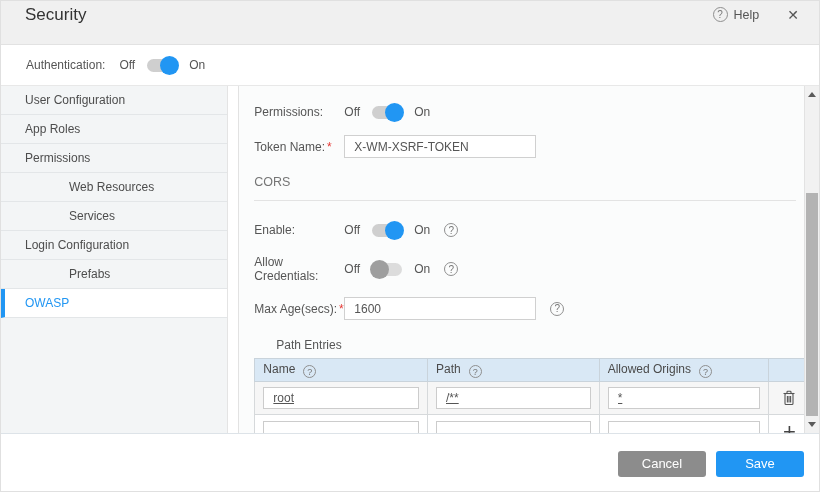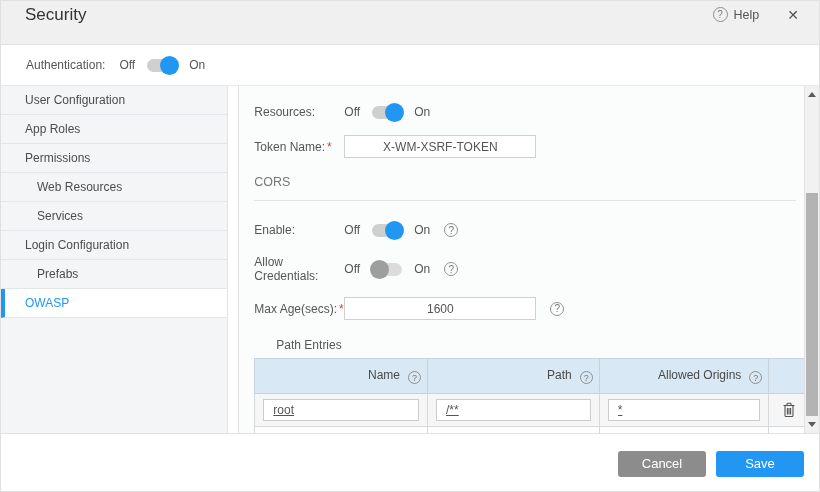--- a/index.html
+++ b/index.html
@@ -49,61 +49,60 @@
   .toggle.off .track { background:#dcdcdc; }
 
   
   .dlg-body { height:347px; display:flex; background:#fff; }
 
   .sidebar { width:230px; background:#f3f5f6; border-right:1px solid #e4e4e4; }
   .side-item {
     height:29px; line-height:29px; padding-left:24px; color:#4d4d4d;
     border-bottom:1px solid #e3e6e8; cursor:pointer; background:#f3f5f6;
   }
-  .side-item.indent { padding-left:36px; }
+  .side-item.indent { padding-left:68px; }
   .side-item.active {
     background:#fff; border-left:4px solid #2196f3; padding-left:20px;
     color:#2196f3;
   }
 
   .gap-strip { flex:0 0 10px; background:#fff; }
   .content {
     width:573px; background:#fbfcfc; border-left:1px solid #e2e2e2;
     border-right:1px solid #e2e2e2; padding:10px 8px 0 15px; overflow:hidden;
   }
   .right-strip { flex:1; background:#fff; }
 
   
   .form-row { display:flex; align-items:center; }
   .form-row .f-label { flex:0 0 90px; color:#555; }
   .req { color:#e53935; margin-left:2px; }
   .text-input {
     width:192px; height:23px; border:1px solid #d0d0d0; background:#fff;
-    font-family:inherit; font-size:12px; color:#555; padding:0 1px;
+    font-family:inherit; font-size:12px; color:#555; padding:0 9px;
     outline:none;
-    text-align:center;
   }
   .row-protection { margin-top:9px; }
   .row-token { margin-top:16px; }
   .cors-heading { margin-top:17px; font-size:12.5px; color:#757575; }
   .cors-divider { border:none; border-top:1px solid #e3e3e3; margin-top:11px; }
   .row-enable { margin-top:22px; }
   .row-allow  { margin-top:18px; }
   .row-maxage { margin-top:14px; }
   .q-after { margin-left:14px; }
   .path-title { margin-top:18px; color:#555;margin-left:22px; }
 
   
   .path-table {
     margin-top:6px; width:556px; border-collapse:collapse;
     border:1px solid #cfd3d6; background:#fff;
   }
   .path-table th {
-    background:#d9e8f5; border:1px solid #c9d3db; height:35px;
-    font-weight:400; text-align:right; padding-left:8px; color:#4a4a4a;
+    background:#d9e8f5; border:1px solid #c9d3db; height:23px;
+    font-weight:400; text-align:left; padding-left:8px; color:#4a4a4a;
     font-size:12px;
   }
   .path-table th .help-circle { width:13px; height:13px; font-size:9px; margin-left:8px; vertical-align:-2px; }
   .q-after.help-circle, .row-enable .help-circle, .row-allow .help-circle { width:14px; height:14px; }
   .path-table td { border:1px solid #d6d9db; height:33px; padding:0 8px; }
   .path-table tr.shaded td { background:#f6f6f6; }
   .cell-input {
     width:100%; height:22px; border:1px solid #ccc; background:#fff;
     font-family:inherit; font-size:12px; color:#555; padding:0 9px; outline:none;text-decoration:underline;
   }
@@ -168,21 +167,21 @@
     <div class="side-item">Login Configuration</div>
     <div class="side-item indent">Prefabs</div>
     <div class="side-item active">OWASP</div>
   </div>
 
   <div class="gap-strip"></div>
 
   <div class="content">
 
     <div class="form-row row-protection">
-      <span class="f-label">Resources:</span>
+      <span class="f-label">Permissions:</span>
       <span class="toggle on">
         <span class="t-off">Off</span>
         <span class="track">
             <span class="knob"></span>
           </span>
         <span class="t-on">On</span>
       </span>
     </div>
 
     <div class="form-row row-token">

